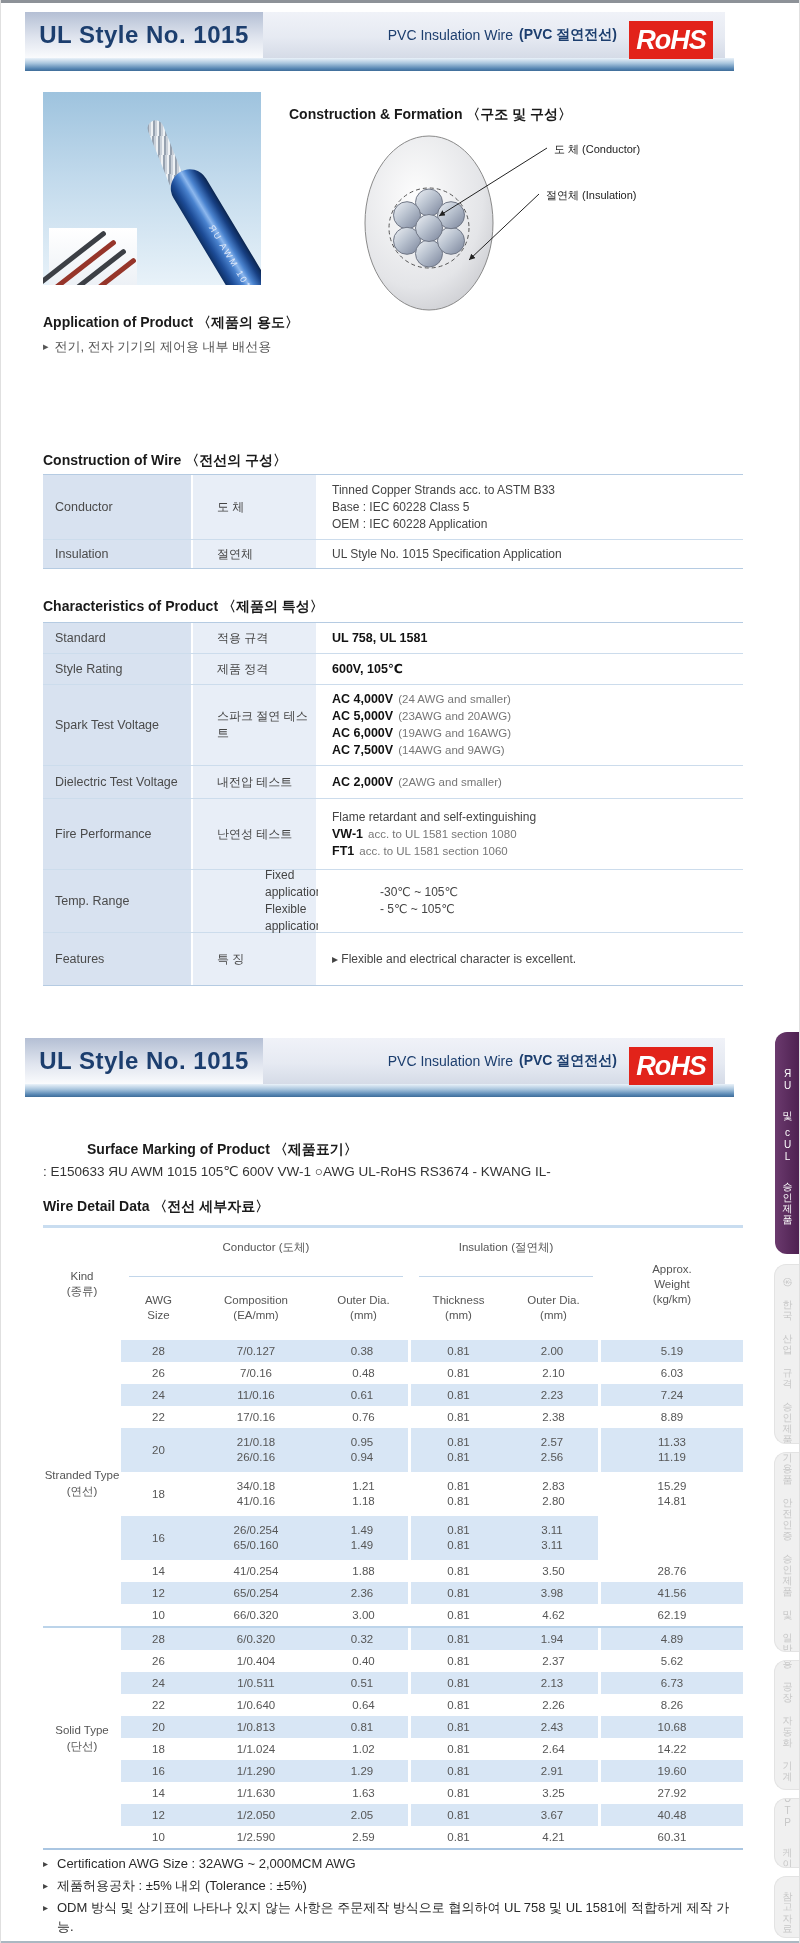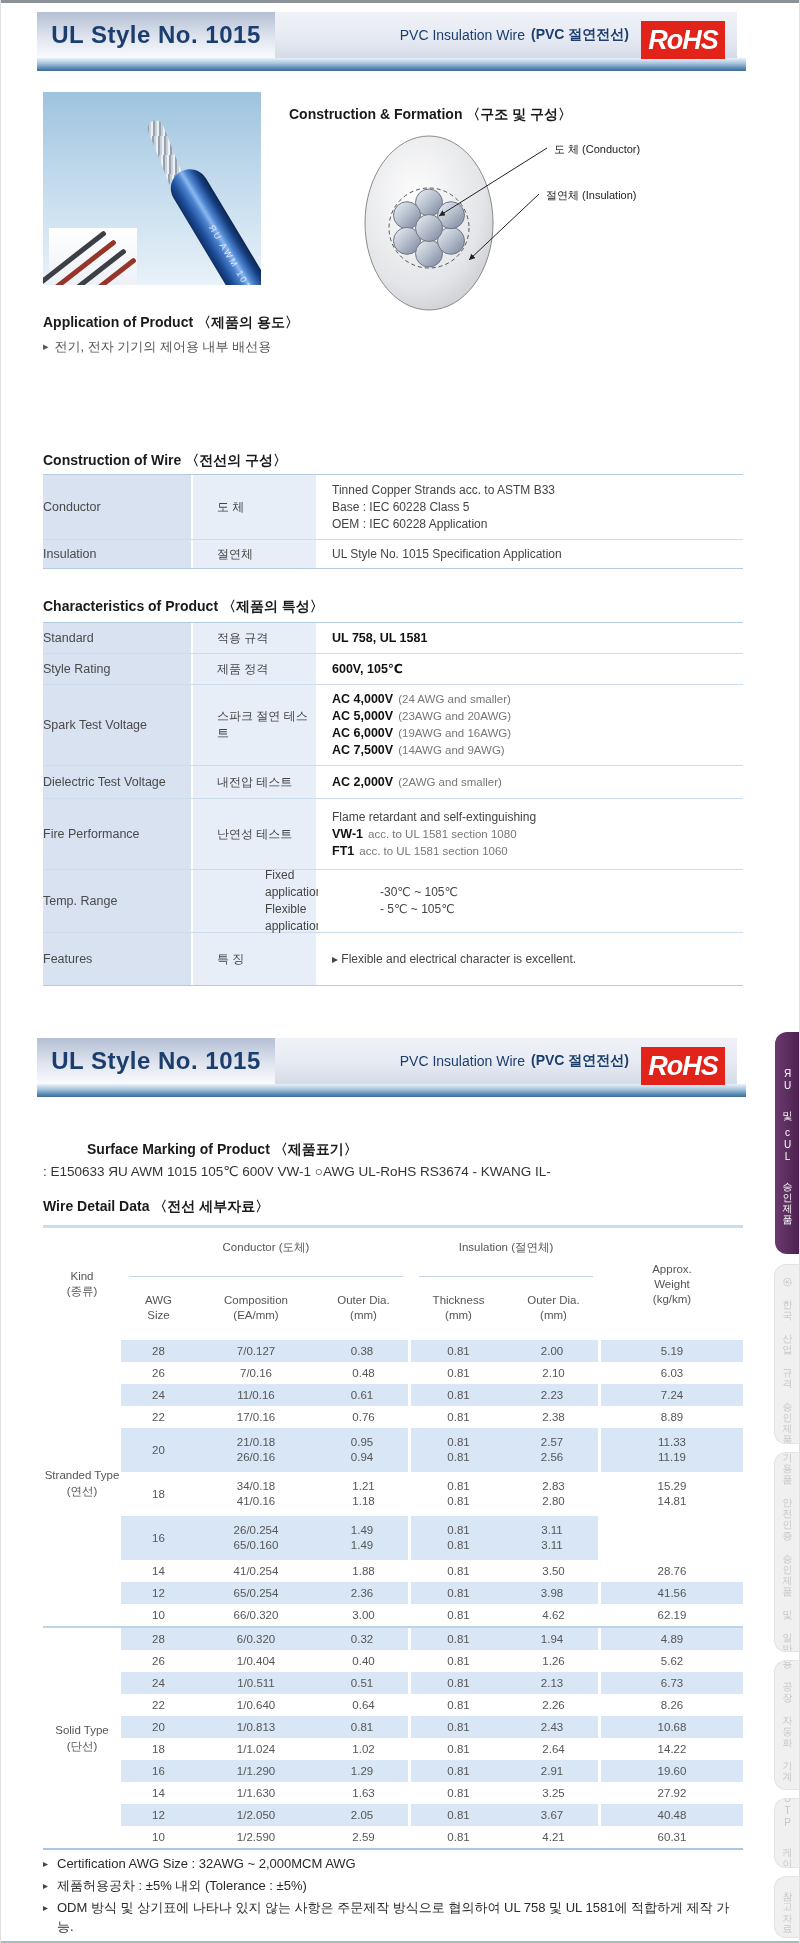--- a/index.html
+++ b/index.html
@@ -3,21 +3,21 @@
 <meta charset="utf-8">
 <style>
   html,body{margin:0;padding:0;background:#ffffff;}
   .page{position:relative;width:800px;height:1943px;background:#fff;overflow:hidden;
         font-family:"Liberation Sans","DejaVu Sans",sans-serif;box-sizing:border-box;
         border-left:1px solid #e0e0e0;border-right:1px solid #e0e0e0;}
   .page::before{content:'';position:absolute;top:0;left:0;right:0;height:3px;background:#8d9298;}
   .page::after{content:'';position:absolute;bottom:0;left:0;right:0;height:2px;background:#aab8c2;}
 
   
-  .hdr{position:absolute;left:36px;width:700px;height:45px;}
+  .hdr{position:absolute;left:24px;width:700px;height:45px;}
   .hdr-top{position:absolute;top:0;left:0;right:0;height:46px;
            background:linear-gradient(180deg,#f0f2f8 0%,#e6eaf2 55%,#d5dbe7 100%);}
   .hdr-title-block{position:absolute;top:0;left:0;width:238px;height:46px;
            background:linear-gradient(180deg,#b4bfd4 0%,#dfe4ee 55%,#fafbfd 100%);
            display:flex;align-items:center;justify-content:center;}
   .hdr-title{font-size:24px;font-weight:bold;color:#1c3e6e;letter-spacing:.5px;}
   .hdr-sub{position:absolute;right:108px;top:0;height:46px;display:flex;align-items:center;
            font-size:14px;color:#1c3e6e;white-space:nowrap;}
   .hdr-sub .kr{font-weight:bold;margin-left:6px;}
   .hdr-strip{position:absolute;top:46px;left:0;right:-9px;height:13px;
@@ -52,21 +52,21 @@
   
   .sec-h{position:absolute;font-size:14px;font-weight:bold;color:#1a1a1a;white-space:nowrap;}
   .bullet-line{position:absolute;font-size:13px;color:#555;display:flex;}
   .bullet-line .mk{color:#555;margin-right:6px;font-size:11px;line-height:17px;}
 
   
   .spec{position:absolute;left:42px;width:700px;border-top:1px solid #b5cbe2;border-bottom:1px solid #b5cbe2;}
   .srow{display:flex;border-bottom:1px solid #ccdcec;}
   .srow:last-child{border-bottom:none;}
   .s-en{width:150px;background:#d8e2f0;border-right:2px solid #fff;display:flex;flex-direction:column;
-        justify-content:center;padding-left:0;box-sizing:border-box;font-size:12.5px;color:#4a4a4a;}
+        justify-content:center;padding-left:12px;box-sizing:border-box;font-size:12.5px;color:#4a4a4a;}
   .s-kr{width:125px;background:#e8eef7;border-right:2px solid #fff;display:flex;flex-direction:column;
         justify-content:center;padding-left:24px;box-sizing:border-box;font-size:12.5px;color:#4a4a4a;}
   .s-val{flex:1;display:flex;flex-direction:column;justify-content:center;padding-left:14px;
         box-sizing:border-box;background:#fff;}
   .vline{font-size:12px;color:#444;line-height:17px;}
   .vb{font-weight:bold;color:#111;font-size:12.5px;}
   .vr{color:#777;font-size:11.5px;margin-left:5px;}
   .indent .vline{padding-left:48px;}
   #construction-rows .srow:nth-child(1){height:64px;}
   #construction-rows .srow:nth-child(2){height:28px;}
@@ -605,21 +605,21 @@
             <div class="dc">
               <div>1/0.404</div>
             </div>
             <div class="dc gap-r">
               <div>0.40</div>
             </div>
             <div class="dc">
               <div>0.81</div>
             </div>
             <div class="dc gap-r">
-              <div>1.26</div>
+              <div>2.37</div>
             </div>
             <div class="dc">
               <div>5.62</div>
             </div>
           </div>
           <div class="drow blue">
             <div class="kindspacer"></div>
             <div class="dc">
               <div>24</div>
             </div>

